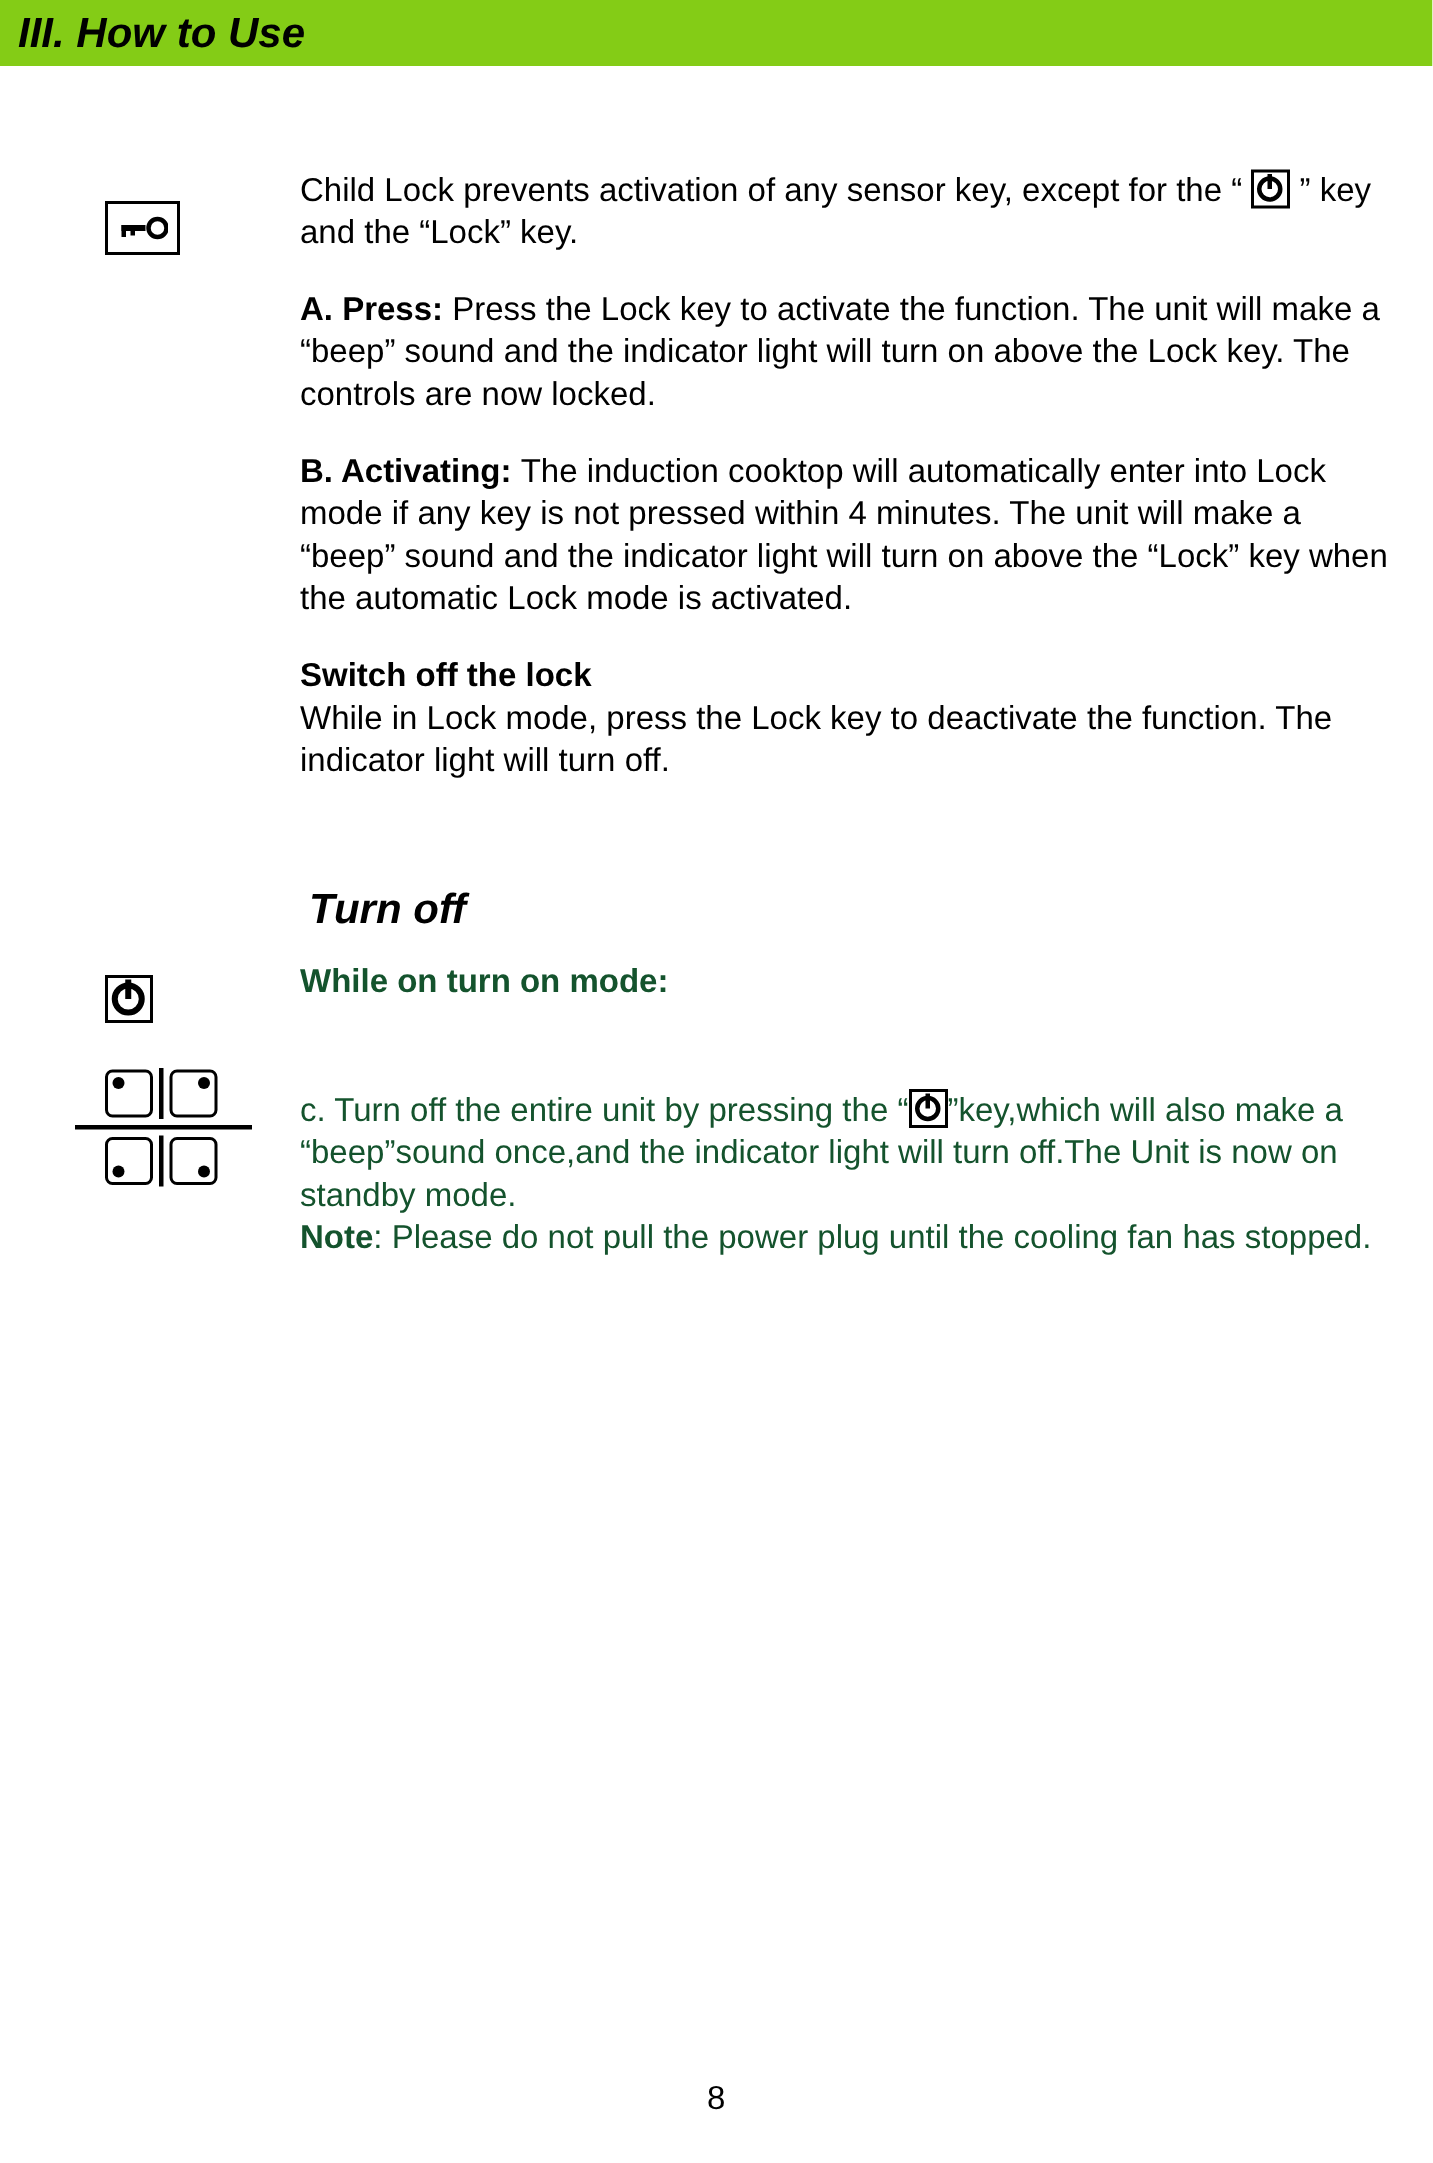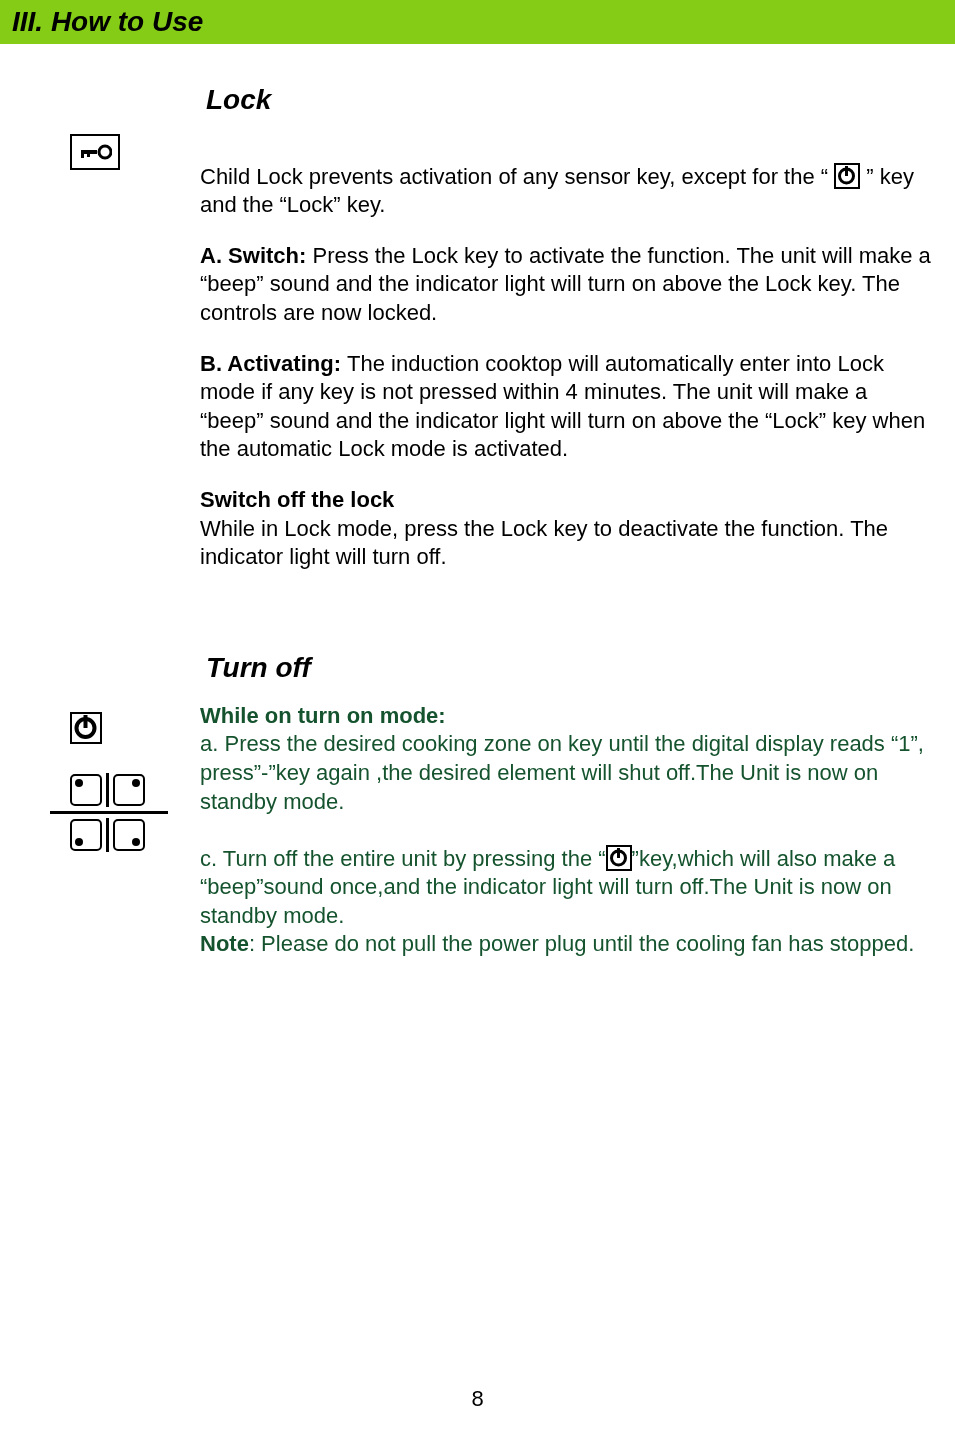--- a/index.html
+++ b/index.html
@@ -126,46 +126,45 @@
     <span class="key-icon-box">
       <svg width="32" height="20" viewBox="0 0 32 20">
         <rect x="1" y="8" width="16" height="4" fill="#000"></rect>
         <rect x="1" y="8" width="3" height="8" fill="#000"></rect>
         <rect x="7" y="8" width="3" height="7" fill="#000"></rect>
         <circle cx="25" cy="10" r="6" fill="none" stroke="#000" stroke-width="3"></circle>
       </svg>
     </span>
   </div>
   <div class="content-col">
-    <div class="section-title">Lock</div>
 
     <div class="para">
       <br>
       <span>Child Lock prevents activation of any sensor key, except for the “ </span><span class="inline-icon-box"><svg width="21" height="21" viewBox="0 0 21 21">
             <circle cx="10.5" cy="11" r="7" fill="none" stroke="#000" stroke-width="3"></circle>
             <rect x="9" y="1" width="3" height="10" fill="#000"></rect>
           </svg></span><span> ” key and the “Lock” key.</span>
     </div>
 
     <div class="para">
-      <span class="bold-label">A. Switch: </span><span>Press the Lock key to activate the function. The unit will make a “beep” sound and the indicator light will turn on above the Lock key. The controls are now locked.</span>
+      <span class="bold-label">A. Press: </span><span>Press the Lock key to activate the function. The unit will make a “beep” sound and the indicator light will turn on above the Lock key. The controls are now locked.</span>
     </div>
 
     <div class="para">
       <span class="bold-label">B. Activating: </span><span>The induction cooktop will automatically enter into Lock mode if any key is not pressed within 4 minutes. The unit will make a “beep” sound and the indicator light will turn on above the “Lock” key when the automatic Lock mode is activated.</span>
     </div>
 
     <div class="para">
       <span class="bold-label">Switch off the lock</span><br>
       <span>While in Lock mode, press the Lock key to deactivate the function. The indicator light will turn off.</span>
     </div>
   </div>
 </div>
 
-<div class="section" style="margin-top:58px;">
+<div class="section" style="margin-top:46px;">
   <div class="icon-col" style="padding-top:60px;">
     <span class="power-icon-big">
       <svg width="27" height="27" viewBox="0 0 27 27">
           <circle cx="13.5" cy="14" r="9" fill="none" stroke="#000" stroke-width="4"></circle>
           <rect x="11.5" y="1" width="4" height="13" fill="#000"></rect>
         </svg>
     </span>
 
     <div class="zone-group">
       <div class="zone-row">
@@ -187,21 +186,21 @@
             <div class="zone-dot" style="bottom:3px;right:3px;"></div>
           </div>
       </div>
     </div>
   </div>
   <div class="content-col">
     <div class="section-title">Turn off</div>
 
     <div class="para-no-margin">
       <span class="bold-label">While on turn on mode:</span><br>
-      <span>a. Press the desired cooking zone on key until the digital display reads “1”, press”-”key again ,the desired element will shut off.The Unit is now on standby mode.</span><br>
+      <br>
       <br>
       <span>c. Turn off the entire unit by pressing the “</span><span class="inline-icon-box"><svg width="21" height="21" viewBox="0 0 21 21">
             <circle cx="10.5" cy="11" r="7" fill="none" stroke="#000" stroke-width="3"></circle>
             <rect x="9" y="1" width="3" height="10" fill="#000"></rect>
           </svg></span><span>”key,which will also make a “beep”sound once,and the indicator light will turn off.The Unit is now on standby mode.</span><br>
       <span class="bold-label">Note</span><span>: Please do not pull the power plug until the cooling fan has stopped.</span>
     </div>
   </div>
 </div>
 

